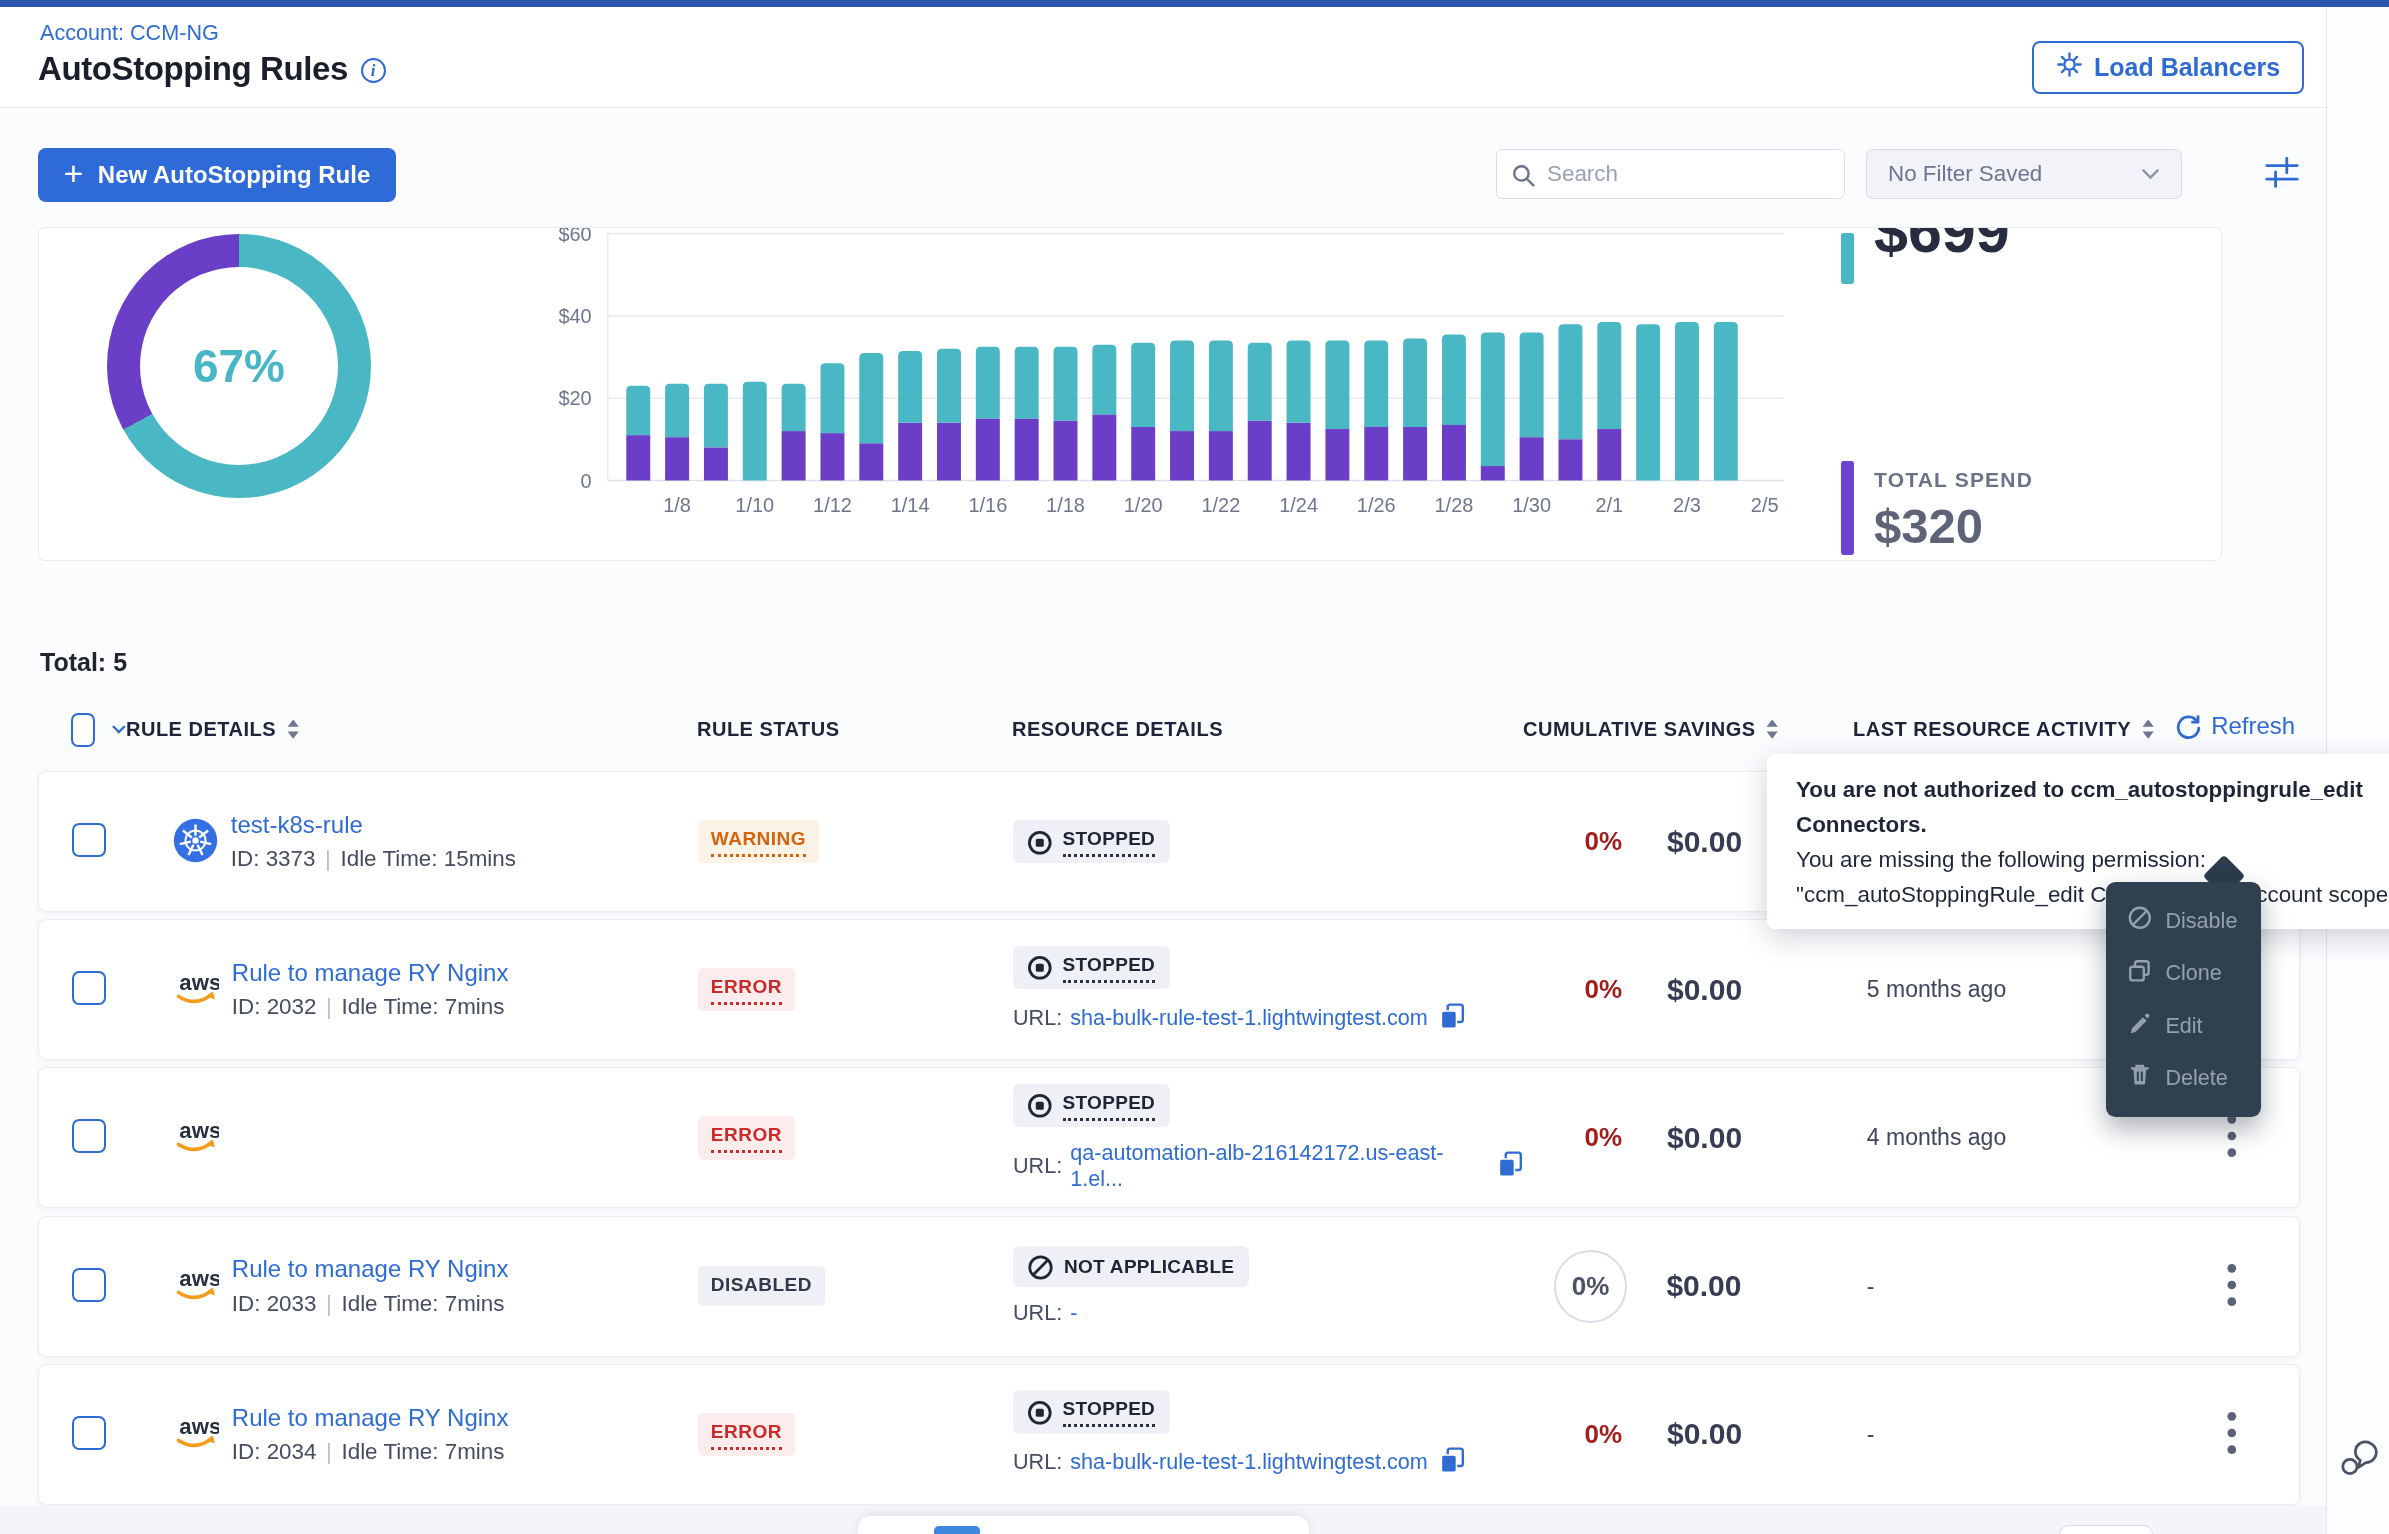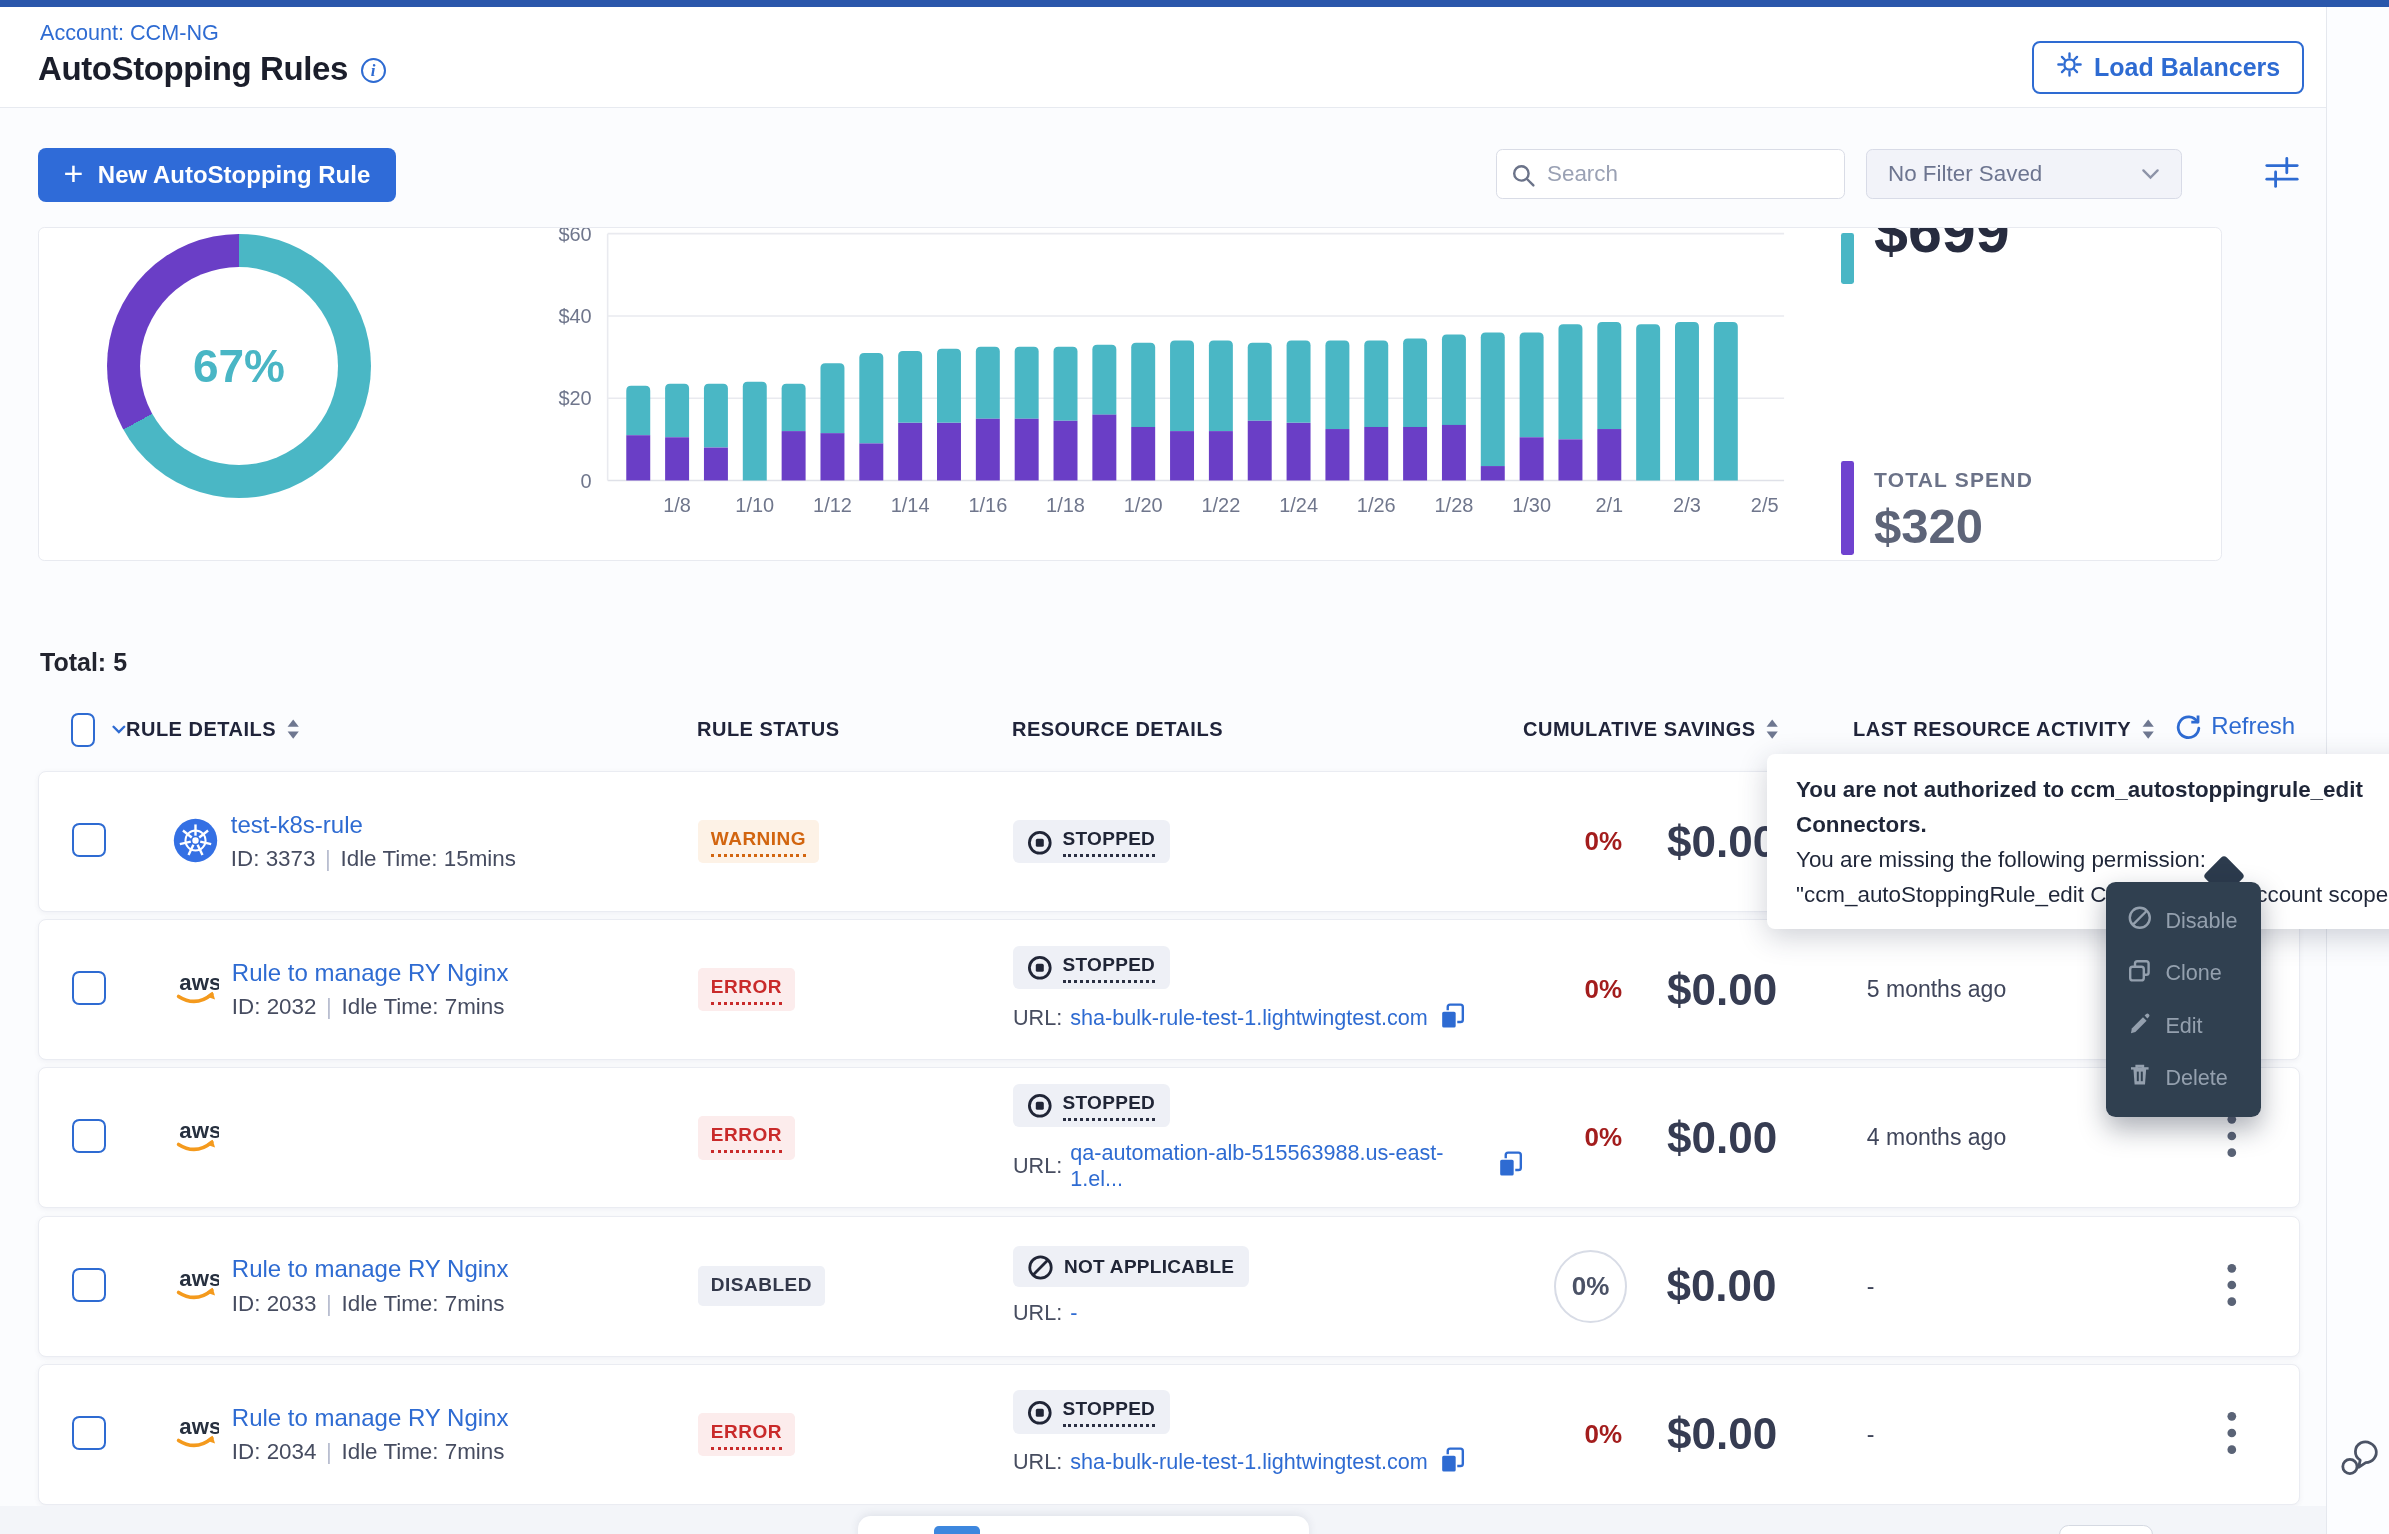--- a/index.html
+++ b/index.html
@@ -68,21 +68,21 @@
   .b-disabled { color:#33384a; background:#eef0f6; }
   .c-resource { display:flex; flex-direction:column; align-items:flex-start; gap:12.8px; }
   .state-badge { display:inline-flex; align-items:center; gap:9.6px; background:#eef0f6; border-radius:6.4px; padding:8px 14.4px 6.4px; font-size:19px; font-weight:bold; color:#202536; letter-spacing:0.3px; }
   .state-text.dotted { border-bottom:3.2px dotted #2a2f42; padding-bottom:4px; }
   .url-line { font-size:21.6px; color:#474d60; display:flex; gap:8px; align-items:center; }
   .url-link { color:#2e6bd2; text-decoration:none; cursor:pointer; }
   .copy-btn { background:none; border:none; cursor:pointer; padding:0; margin-left:3.2px; }
   .c-savings { display:flex; align-items:center; padding-left:30px; gap:45px; }
   .pct { min-width:68px; text-align:right; font-size:26px; font-weight:bold; color:#a31d1d; }
   .pct.circled { min-width:unset; width:73px; height:73px; border:2.4px solid #d8dce6; border-radius:50%; display:flex; align-items:center; justify-content:center; color:#4b5266; margin-right:-5.6px; }
-  .amt { font-size:44px; font-weight:bold; color:#363c52; }
+  .amt { font-size:30px; font-weight:bold; color:#363c52; }
   .c-activity { font-size:23px; color:#3f455a; padding-left:12.8px; }
   .c-actions { display:flex; justify-content:center; }
   .kebab { background:none; border:none; cursor:pointer; padding:4.8px; }
 
   
   .tooltip { position:absolute; left:1767px; top:754px; width:718px; background:#fff; border-radius:8px;
     box-shadow:0 8px 29px rgba(35,45,75,0.22); padding:17.6px 29px; z-index:6; }
   .tline { font-size:22.4px; color:#1f2638; line-height:35px; }
   .tline.first { font-weight:bold; }
   .tt-tail { position:absolute; left:2169px; top:858px; width:32px; height:32px; background:#fff; transform:rotate(45deg);
@@ -405,21 +405,21 @@
     <div class="c-resource">
       <span class="state-badge">
         <svg width="25.6" height="25.6" viewBox="0 0 32 32">
     <circle cx="16" cy="16" r="13" fill="none" stroke="#202536" stroke-width="3.5"></circle>
     <rect x="11" y="11" width="10" height="10" rx="2" fill="#202536"></rect>
             </svg>
         <span class="state-text dotted">STOPPED</span>
       </span>
       <div class="url-line">
        <span>URL:</span>
-       <a class="url-link">qa-automation-alb-515563988.us-east-1.el...</a>
+       <a class="url-link">qa-automation-alb-216142172.us-east-1.el...</a>
        <button class="copy-btn"><svg width="27" height="29" viewBox="0 0 34 36">
     <rect x="11" y="3" width="19" height="22" rx="3" fill="none" stroke="#2e6bd2" stroke-width="3"></rect>
     <rect x="3" y="11" width="19" height="22" rx="3" fill="#2e6bd2" stroke="#fff" stroke-width="2"></rect>
               </svg></button>
      </div>
     </div>
     <div class="c-savings">
       <span class="pct ">0%</span>
       <span class="amt">$0.00</span>
     </div>

